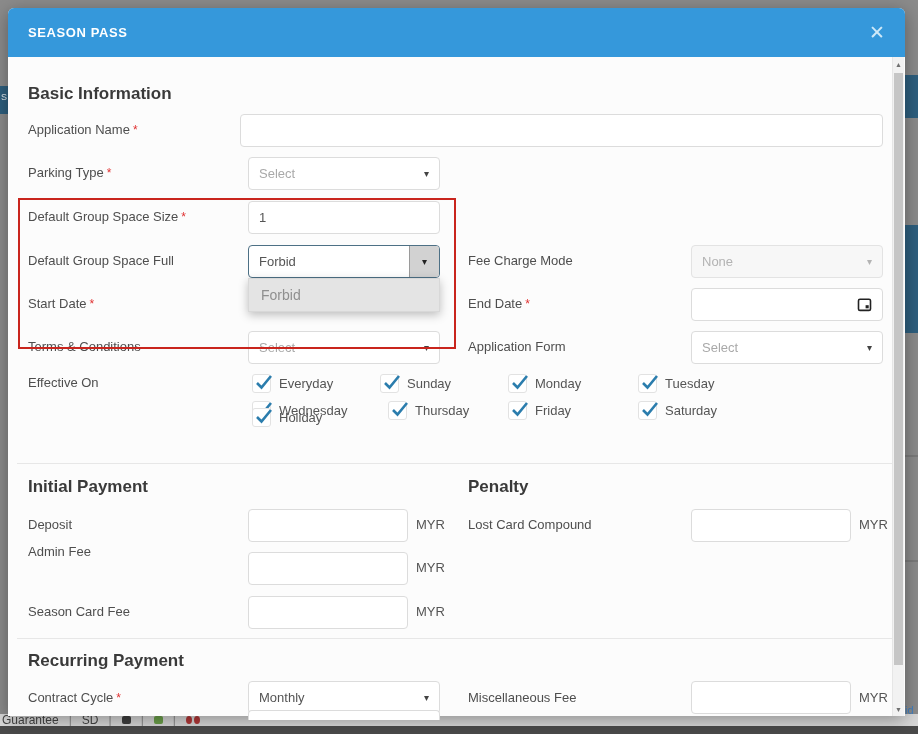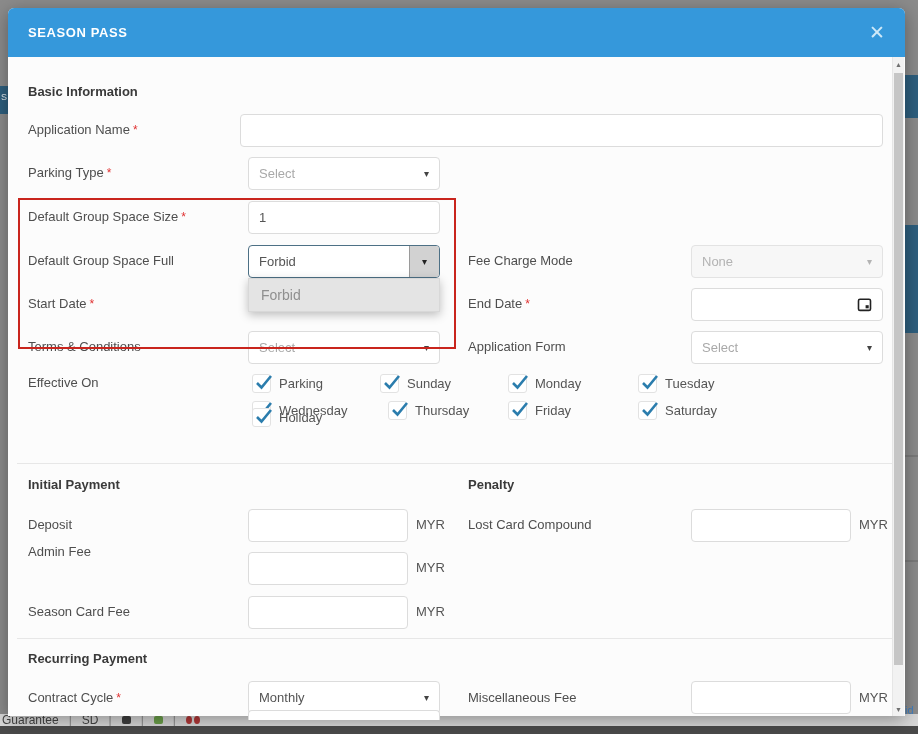--- a/index.html
+++ b/index.html
@@ -29,21 +29,21 @@
   
   .scrollbar { position:absolute; right:1px; top:49px; bottom:0; width:12px; background:#f2f2f2; z-index:40;
                border-left:1px solid #e6e6e6; }
   .scroll-arrow { position:absolute; left:0; width:100%; height:14px; color:#707070; font-size:7px;
                   display:flex; align-items:center; justify-content:center; cursor:pointer; }
   .scroll-thumb { position:absolute; left:1px; top:16px; width:9px; height:592px; background:#c6c6c6; cursor:pointer; }
 
   
   .lbl { position:absolute; font-size:13px; color:#4e4e4e; white-space:nowrap; }
   .req { color:#e03131; margin-left:3px; font-size:12px; }
-  .section { position:absolute; font-size:13px; font-weight:bold; color:#3a3a3a; }
+  .section { position:absolute; font-size:17px; font-weight:bold; color:#3a3a3a; }
   .inp { position:absolute; height:33px; background:#fff; border:1px solid #dcdcdc; border-radius:4px;
          font-family:"Liberation Sans",sans-serif; font-size:13px; color:#555; padding:0 10px; outline:none; }
   .sel { position:absolute; height:33px; background:#fff; border:1px solid #dcdcdc; border-radius:4px;
          display:flex; align-items:center; padding:0 10px; font-size:13px; cursor:pointer; }
   .sel .val { flex:1; }
   .placeholder { color:#a9a9a9; }
   .selected-val { color:#555; }
   .arrow { font-size:10px; color:#444; }
   .sel-disabled { background:#f7f7f7; border-color:#e3e3e3; cursor:default; }
   .sel-disabled .val { color:#b3b3b3; }
@@ -175,21 +175,21 @@
   </div>
 
   <div class="lbl" style="left:20px;top:367px;">Effective On</div>
 
   <div class="cb-item" style="left:244px;top:366px;">
     <span class="cb-box">
         <svg width="20" height="20" viewBox="0 0 20 20">
           <polyline points="3,11 7.5,15.5 17,4" fill="none" stroke="#2b7dad" stroke-width="2.6"></polyline>
         </svg>
       </span>
-    <span class="cb-lbl">Parking</span>
+    <span class="cb-lbl">Everyday</span>
   </div>
   <div class="cb-item" style="left:372px;top:366px;">
     <span class="cb-box">
         <svg width="20" height="20" viewBox="0 0 20 20">
           <polyline points="3,11 7.5,15.5 17,4" fill="none" stroke="#2b7dad" stroke-width="2.6"></polyline>
         </svg>
       </span>
     <span class="cb-lbl">Sunday</span>
   </div>
   <div class="cb-item" style="left:500px;top:366px;">

